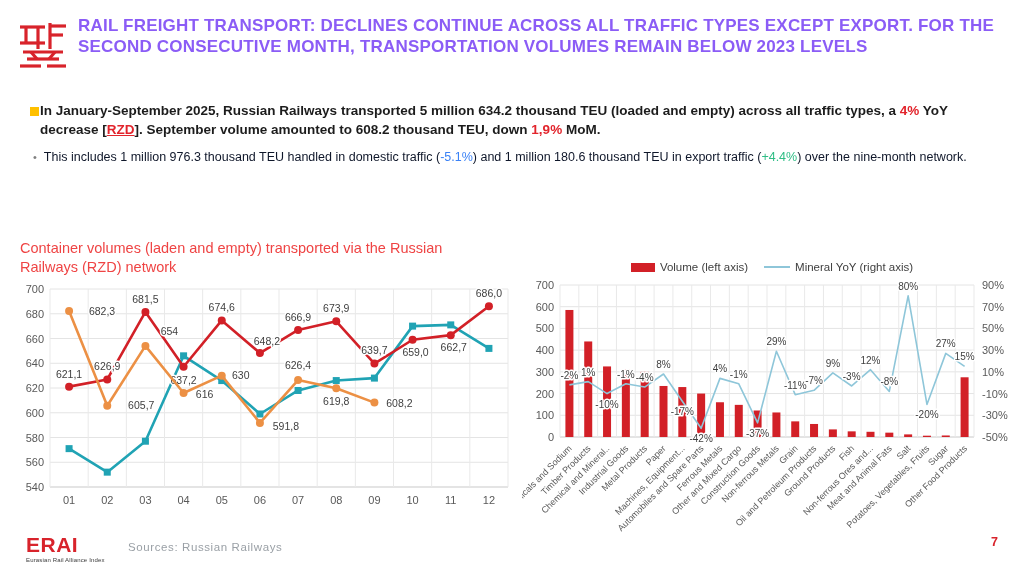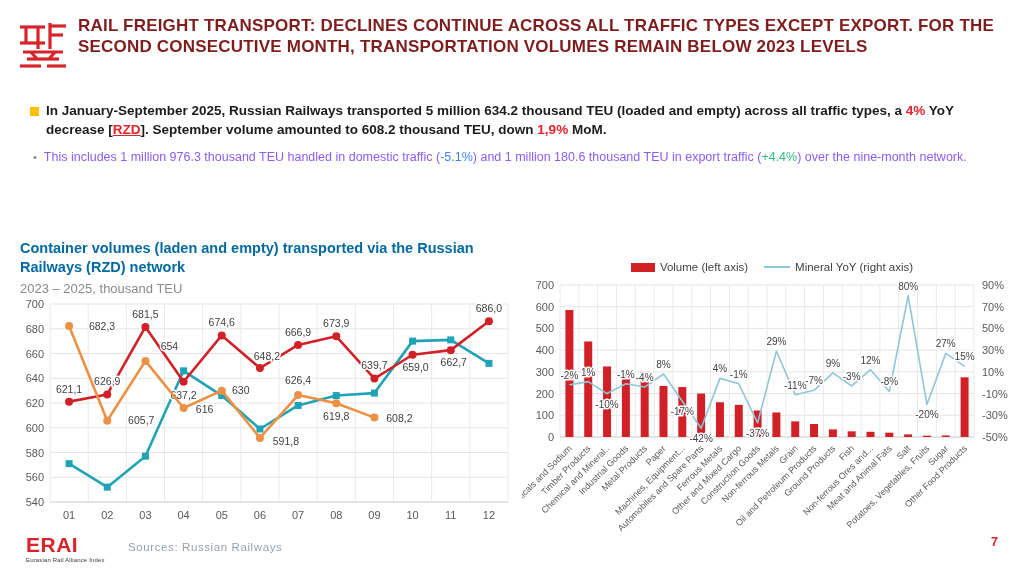--- a/index.html
+++ b/index.html
@@ -2,39 +2,39 @@
 <html><head>
 <meta charset="utf-8">
 <style>
   html,body{margin:0;padding:0;background:#fff}
   .slide{position:relative;width:1024px;height:576px;background:#ffffff;
          font-family:"Liberation Sans",sans-serif;overflow:hidden}
 
   
   .hicon{position:absolute;left:17px;top:19px;width:52px;height:52px}
   .hdr{position:absolute;left:78px;top:15px;width:926px;font-weight:800;
-       font-size:17px;line-height:1.26;color:#7f1d1d;letter-spacing:.2px}
-
-  
-  .b1{position:absolute;left:30px;top:102px;width:970px;display:flex;gap:7px;
+       font-size:17px;line-height:1.26;color:#8b5cf6;letter-spacing:.2px}
+
+  
+  .b1{position:absolute;left:30px;top:102px;width:970px;display:flex;gap:1px;
       font-size:13.5px;line-height:1.4;color:#1c1c1c}
   .b1 .sq{flex:0 0 auto;width:9px;height:9px;background:#ffc000;margin-top:5px}
   .b2{position:absolute;left:33px;top:149px;width:960px;display:flex;gap:7px;
       font-size:12.5px;line-height:1.42;color:#595959}
   .b2 .dot{flex:0 0 auto;color:#7f7f7f;font-size:11px;margin-top:1px}
   .seg-bold{font-weight:700;color:#1c1c1c}
   .seg-bold-red{font-weight:700;color:#e2242c}
   .seg-bold-red-underline{font-weight:700;color:#e2242c;text-decoration:underline;cursor:pointer}
-  .seg-gray{color:#8b5cf6}
+  .seg-gray{color:#0f172a}
   .seg-red{color:#3b82f6}
   .seg-green{color:#2ebd85}
 
   
   .lc{position:absolute;left:20px;top:239px;width:492px}
-  .lc-title{font-size:14.5px;font-weight:700;color:#0369a1;line-height:1.28;width:470px}
+  .lc-title{font-size:14.5px;font-weight:400;color:#ef4444;line-height:1.28;width:470px}
   .lc-subrow{display:flex;justify-content:space-between;align-items:center;margin-top:5px;width:490px}
   .lc-sub{font-size:13px;color:#8a8a8a}
   .legend{display:flex;gap:13px;align-items:center}
   .leg-item{display:flex;align-items:center;gap:3px;font-size:13px;color:#3f3f3f}
 
   
   .rc{position:absolute;left:522px;top:261px;width:500px}
   .rc-legend{display:flex;justify-content:center;gap:16px;align-items:center;
              font-size:11.5px;color:#3f3f3f;margin-bottom:2px}
   .rc-legend .sw-bar{width:24px;height:9px;background:#d22027;display:inline-block}
@@ -81,21 +81,20 @@
   </div>
 
   <div class="b2">
     <span class="dot">•</span>
     <span id="seg-sub"><span class="seg-gray">This includes 1 million 976.3 thousand TEU handled in domestic traffic (</span><span class="seg-red">-5.1%</span><span class="seg-gray">) and 1 million 180.6 thousand TEU in export traffic (</span><span class="seg-green">+4.4%</span><span class="seg-gray">) over the nine-month network.</span></span>
   </div>
 
   <div class="lc">
     <div class="lc-title">Container volumes (laden and empty) transported via the Russian Railways (RZD) network</div>
     <div class="lc-subrow">
-      <div class="lc-sub">2023 – 2025, thousand TEU</div>
     </div>
     <svg id="chart1" width="492" height="234" viewBox="0 0 492 234">
         <line x1="30" y1="206" x2="488" y2="206" stroke="#c9c9c9" stroke-width="1"></line>
         <text x="24" y="210" text-anchor="end" font-size="11" fill="#595959">540</text>
         <line x1="30" y1="181.25" x2="488" y2="181.25" stroke="#e4e4e4" stroke-width="1"></line>
         <text x="24" y="185.25" text-anchor="end" font-size="11" fill="#595959">560</text>
         <line x1="30" y1="156.5" x2="488" y2="156.5" stroke="#e4e4e4" stroke-width="1"></line>
         <text x="24" y="160.5" text-anchor="end" font-size="11" fill="#595959">580</text>
         <line x1="30" y1="131.75" x2="488" y2="131.75" stroke="#e4e4e4" stroke-width="1"></line>
         <text x="24" y="135.75" text-anchor="end" font-size="11" fill="#595959">600</text>

